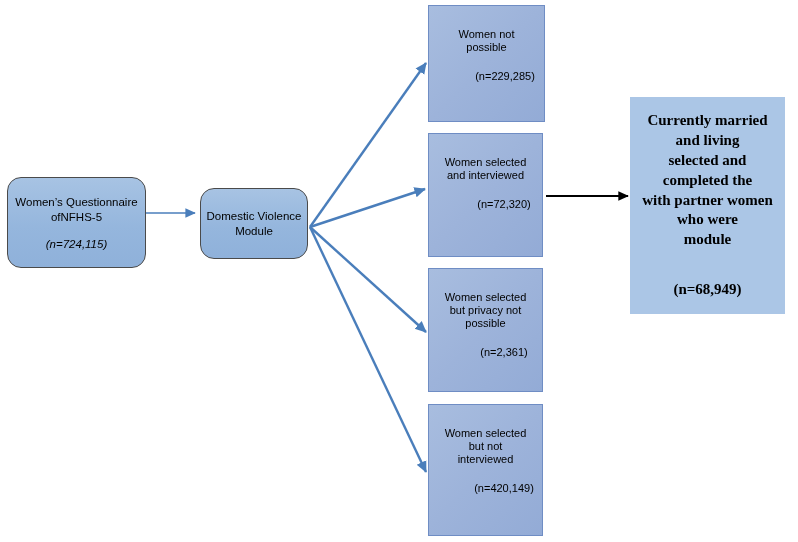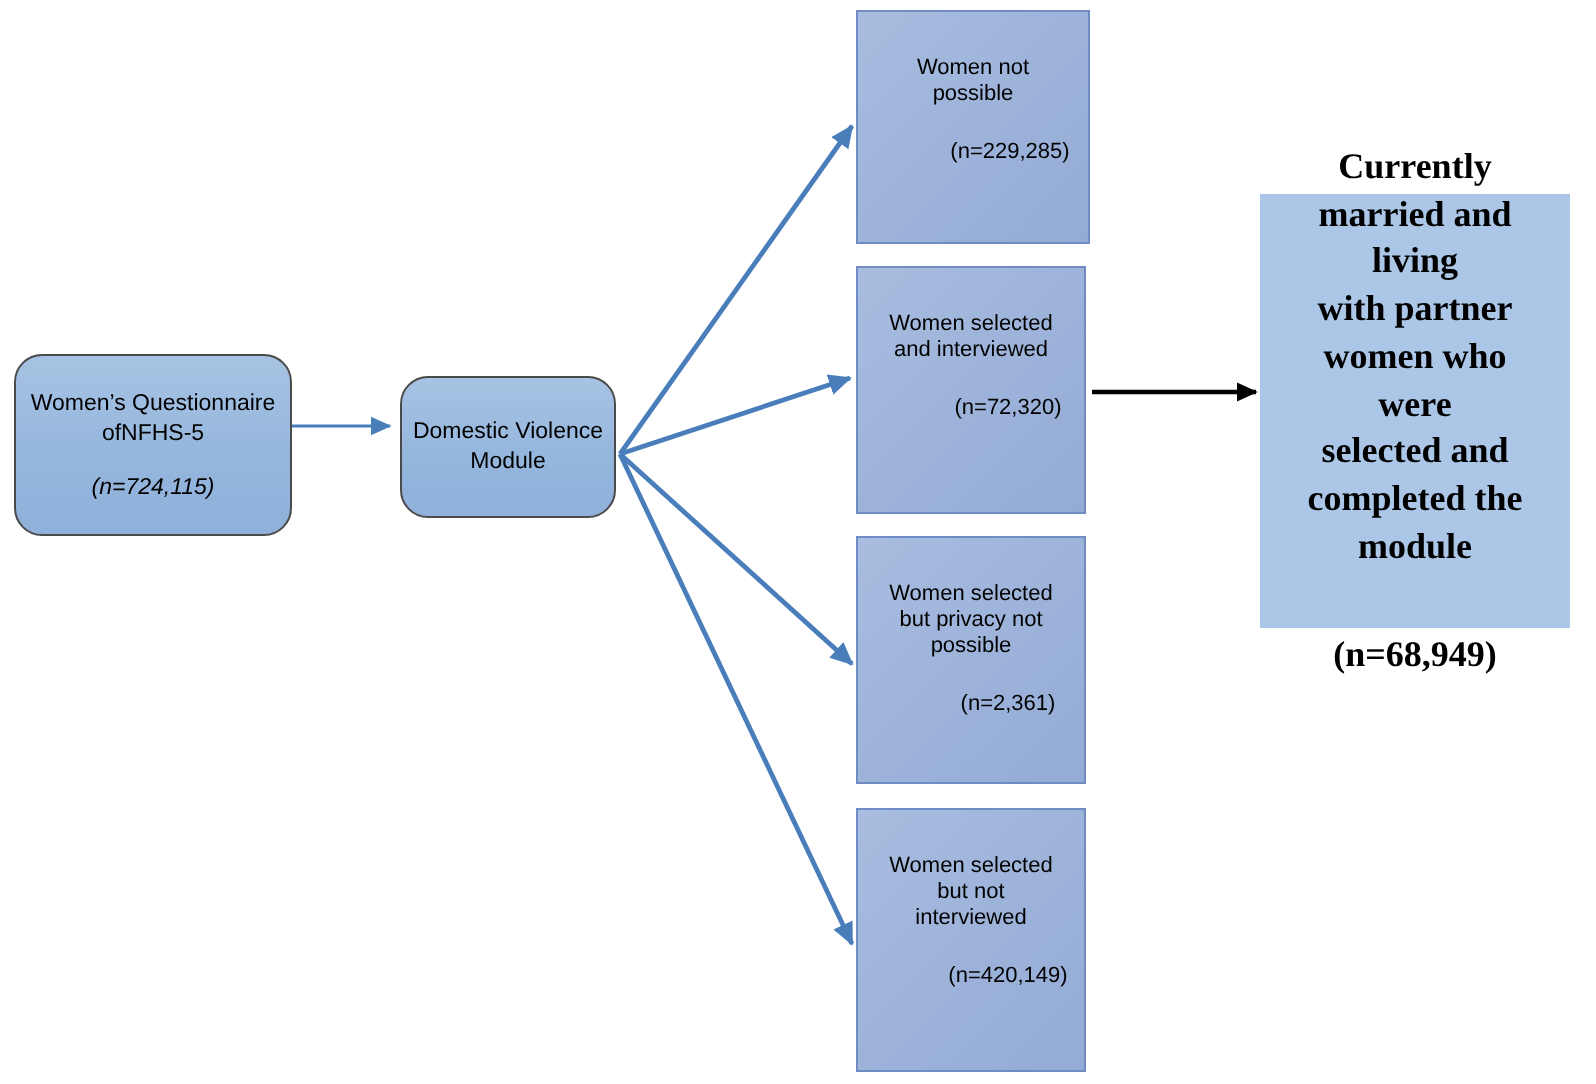--- a/index.html
+++ b/index.html
@@ -63,21 +63,21 @@
     display: block;
     margin-top: 16px;
     margin-left: 37px;
   }
 
   
   .final-box {
     background: #abc6e6;
     border: none;
     font-family: "Liberation Serif", serif;
-    font-size: 18px;
+    font-size: 15px;
     font-weight: bold;
     line-height: 1.32;
     padding: 0 12px;
   }
   .final-box .count {
     display: block;
     margin-top: 30px;
   }
   .final-box .text {
     display: block;
@@ -164,19 +164,19 @@
 
   <div class="node rect-box" style="left:428px; top:404px; width:115px; height:132px;">
     <span class="line">Women selected</span>
     <span class="line">but not</span>
     <span class="line">interviewed</span>
     <span class="count">(n=420,149)</span>
   </div>
 
   <div class="node final-box" style="left:630px; top:97px; width:155px; height:217px;">
     <span class="text">Currently married and living</span>
+    <span class="text">selected and completed the</span>
     <span class="text">with partner women who were</span>
-    <span class="text">selected and completed the</span>
     <span class="text">module</span>
     <span class="count">(n=68,949)</span>
   </div>
 
 </div>
 
 </body></html>

